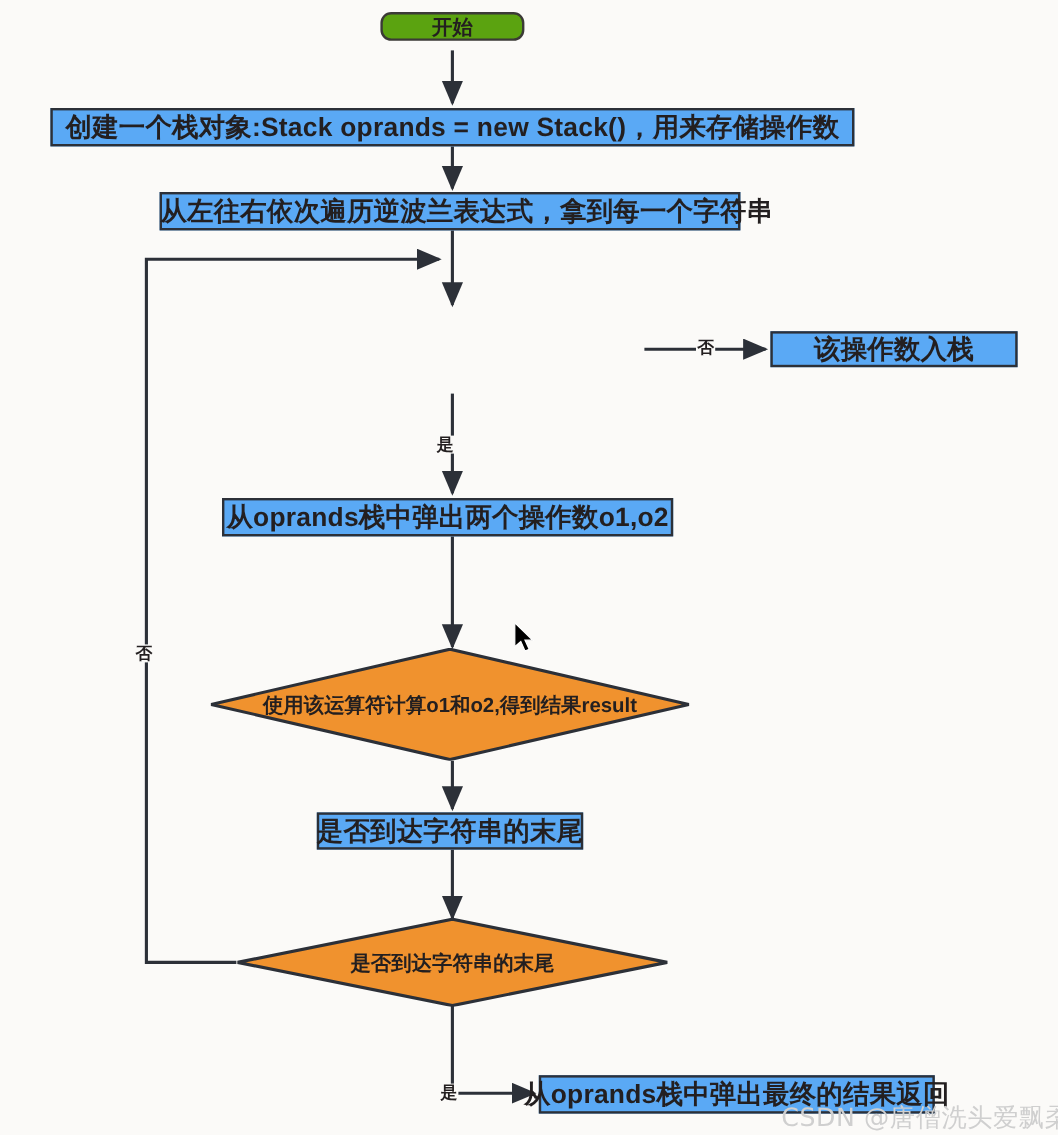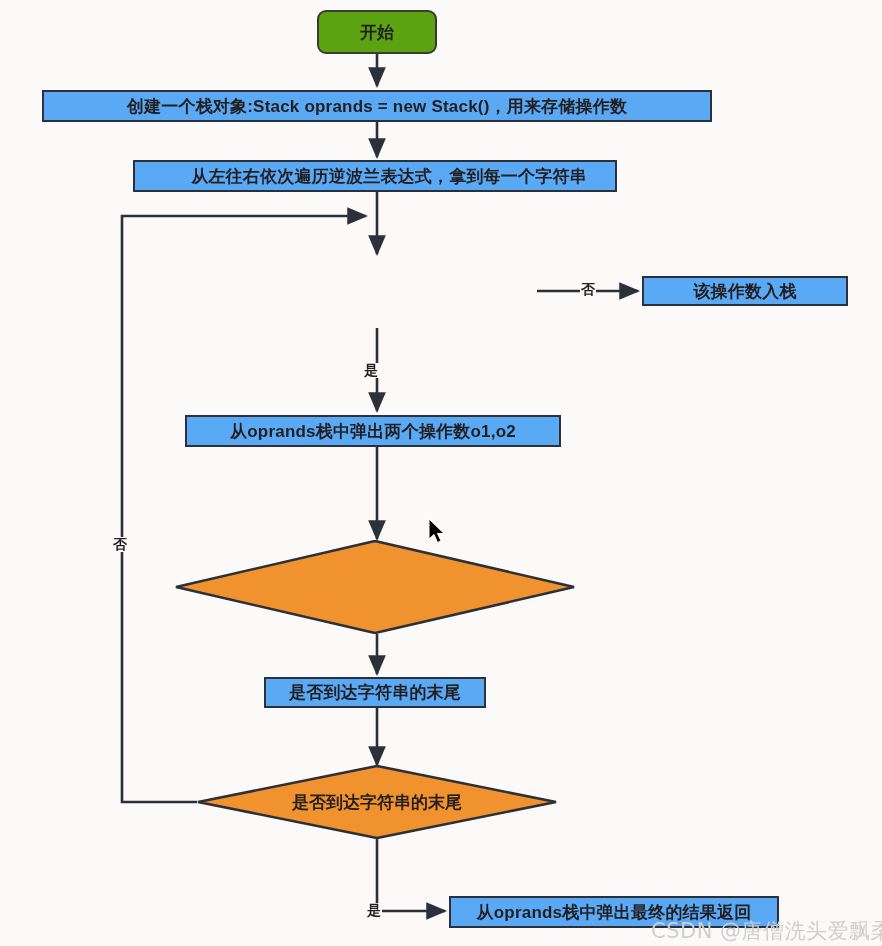--- a/index.html
+++ b/index.html
@@ -28,21 +28,21 @@
     display: flex;
     align-items: center;
     justify-content: center;
     text-align: center;
     color: #231f20;
     white-space: nowrap;
   }
   .node.proc {
     background: #5aa9f5;
     border: 2px solid #2c3038;
-    font-size: 17px;
+    font-size: 22px;
     font-weight: 600;
     letter-spacing: 0.2px;
   }
   .node.start {
     background: #5ba310;
     border: 2px solid #3b3a36;
     border-radius: 9px;
     font-size: 17px;
     font-weight: 600;
   }
@@ -105,21 +105,21 @@
       <path d="M537,291 L638,291"></path>
       <path d="M377,328 L377,411"></path>
       <path d="M377,447 L377,539"></path>
       <path d="M377,634 L377,674"></path>
       <path d="M377,708 L377,765"></path>
       <path d="M377,838 L377,911 L445,911"></path>
       <path d="M197,802 L122,802 L122,216 L366,216"></path>
     </g>
   </svg>
 
-  <div class="node start" style="left:317px; top:10px; width:120px; height:44px;">
+  <div class="node start" style="left:317px; top:10px; width:120px; height:24px;">
     <span>开始</span>
   </div>
 
   <div class="node proc" style="left:42px; top:90px; width:670px; height:32px;">
     <span>创建一个栈对象:Stack oprands = new Stack()，用来存储操作数</span>
   </div>
 
   <div class="node proc" style="left:133px; top:160px; width:484px; height:32px;padding-left:28px;">
     <span>从左往右依次遍历逆波兰表达式，拿到每一个字符串</span>
   </div>
@@ -130,20 +130,21 @@
   </div>
 
   <div class="node proc" style="left:185px; top:415px; width:376px; height:32px;">
     <span>从oprands栈中弹出两个操作数o1,o2</span>
   </div>
 
   <div class="node decision" style="left:175px; top:540px; width:400px; height:94px;">
     <svg class="diamond-shape" viewBox="0 0 400 94" preserveAspectRatio="none">
       <polygon points="200,1 399,47 200,93 1,47" fill="#f0922e" stroke="#2c3038" stroke-width="2.6"></polygon>
     </svg>
+    <span class="decision-label">使用该运算符计算o1和o2,得到结果result</span>
   </div>
 
   <div class="node proc" style="left:264px; top:677px; width:222px; height:31px;">
     <span>是否到达字符串的末尾</span>
   </div>
 
   <div class="node decision" style="left:197px; top:765px; width:360px; height:74px;">
     <svg class="diamond-shape" viewBox="0 0 360 74" preserveAspectRatio="none">
       <polygon points="180,1 359,37 180,73 1,37" fill="#f0922e" stroke="#2c3038" stroke-width="2.6"></polygon>
     </svg>

